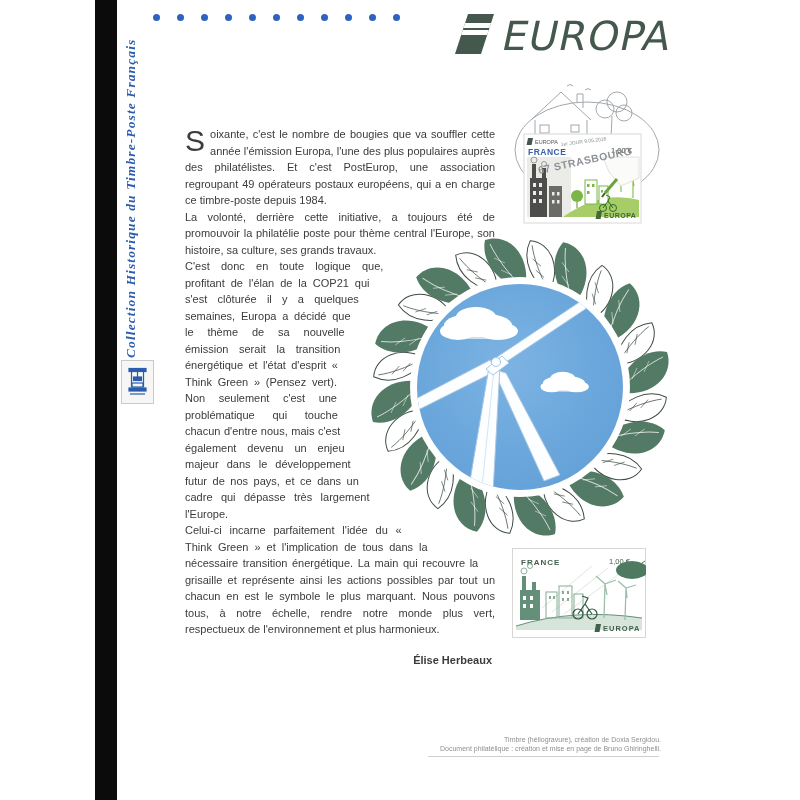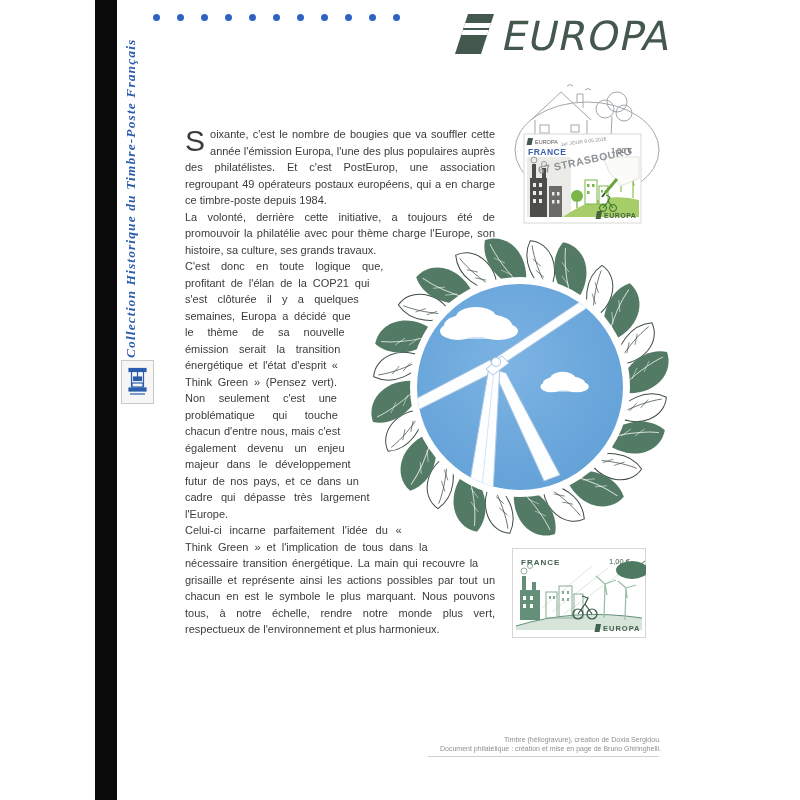--- a/index.html
+++ b/index.html
@@ -191,23 +191,24 @@
     </g>
 
     <g fill="#8d9296">
       <text transform="translate(56,66) rotate(-7)" font-size="5">1er JOUR 9.05.2016</text>
       <text transform="translate(34,94) rotate(-12)" font-size="10.5" font-weight="bold" letter-spacing="0.5">67 STRASBOURG</text>
     </g>
   </svg>
 
   <div class="article">
     <p><span class="dropcap">S</span><span>oixante, c'est le nombre de bougies que va souffler cette année l'émission Europa, l'une des plus populaires auprès des philatélistes. Et c'est PostEurop, une association regroupant 49 opérateurs postaux européens, qui a en charge ce timbre-poste depuis 1984.</span></p>
-    <p>La volonté, derrière cette initiative, a toujours été de promouvoir la philatélie avec pour thème charge l'Europe, son histoire, sa culture, ses grands travaux.</p>
+    <p>La volonté, derrière cette initiative, a toujours été de promouvoir la philatélie poste pour thème central l'Europe, son histoire, sa culture, ses grands travaux.</p>
     <p><span class="illu-spacer"></span><span>C'est donc en toute logique que, profitant de l'élan de la COP21 qui s'est clôturée il y a quelques semaines, Europa a décidé que le thème de sa nouvelle émission serait la transition énergétique et l'état d'esprit « Think Green » (Pensez vert). Non seulement c'est une problématique qui touche chacun d'entre nous, mais c'est également devenu un enjeu majeur dans le développement futur de nos pays, et ce dans un cadre qui dépasse très largement l'Europe.</span></p>
     <p>Celui-ci incarne parfaitement l'idée du « Think Green » et l'implication de tous dans la nécessaire transition énergétique. La main qui recouvre la grisaille et représente ainsi les actions possibles par tout un chacun en est le symbole le plus marquant. Nous pouvons tous, à notre échelle, rendre notre monde plus vert, respectueux de l'environnement et plus harmonieux.</p>
+    <div class="signature">Élise Herbeaux</div>
   </div>
 
   <svg class="illustration" width="318" height="318" viewBox="-159 -159 318 318">
     <defs>
       <g id="leafD">
         <path d="M97,5 C100,-16 122,-40 147,-35 C155,-12 132,12 97,5 Z" fill="#527a64"></path>
         <path d="M101,1 C114,-12 130,-24 143,-30" stroke="rgba(255,255,255,0.75)" stroke-width="1" fill="none"></path>
         <path d="M112,-8 L117,-19 M124,-15 L129,-26" stroke="rgba(255,255,255,0.6)" stroke-width="0.8" fill="none"></path>
       </g>
       <g id="leafW">

